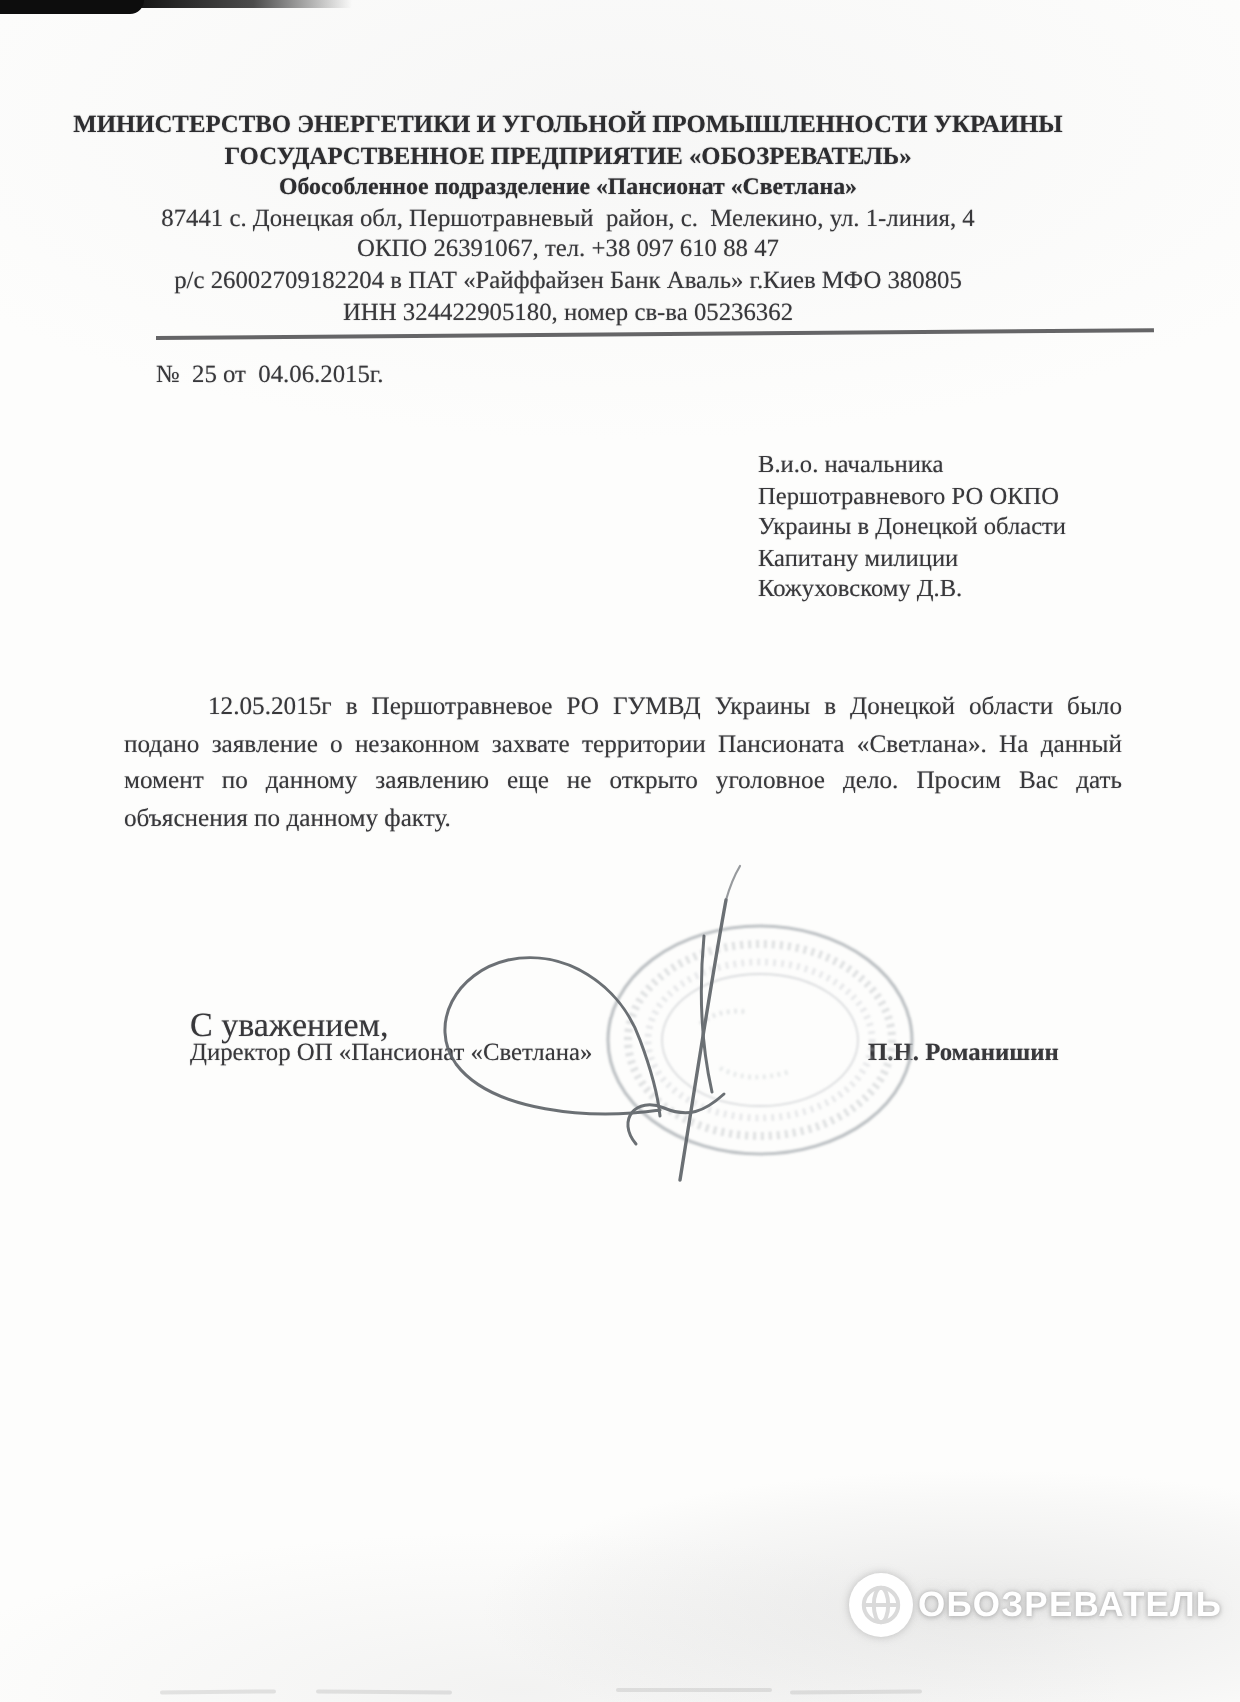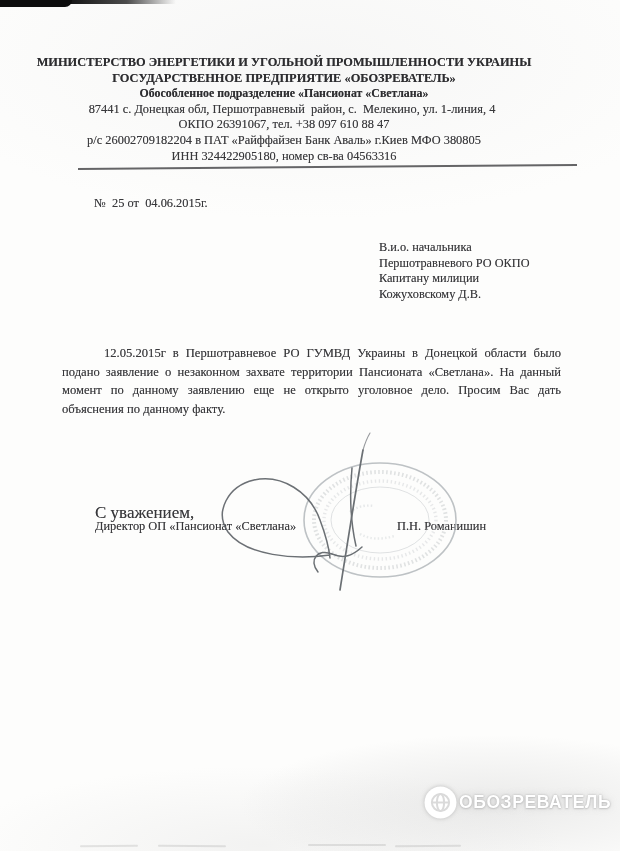--- a/index.html
+++ b/index.html
@@ -19,28 +19,28 @@
   .artifact-b{position:absolute;left:0;top:0;width:72px;height:7px;background:#0d0d0d;
     border-bottom-right-radius:10px;}
   .smudge{position:absolute;height:2px;background:rgba(105,105,105,.16);border-radius:2px;}
   
   .letterhead{position:absolute;top:55px;left:0;width:568px;text-align:center;}
   .lh-line{font-size:12.4px;line-height:15.6px;white-space:nowrap;}
   .lh-bold{font-weight:bold;color:#2d2d30;text-shadow:0 0 .6px rgba(45,45,48,.55);}
   .lh-sub{font-size:11.9px;}
   .rule{position:absolute;left:78px;top:168px;width:499px;height:1.6px;background:#4a4a4c;
     transform:rotate(-0.45deg);transform-origin:left center;opacity:.85;}
-  .pre{white-space:pre-wrap;padding-left:16px;}
-  .ref{position:absolute;left:78px;top:196px;font-size:12.4px;}
-  .recipient{position:absolute;left:379px;top:240px;font-size:12.3px;line-height:15.5px;}
+  .pre{white-space:pre-wrap;}
+  .ref{position:absolute;left:78px;top:180px;font-size:12.4px;}
+  .recipient{position:absolute;left:379px;top:225px;font-size:12.3px;line-height:15.5px;}
   .body-par{position:absolute;left:62px;top:344px;width:499px;font-size:12.6px;line-height:18.6px;
     text-align:justify;text-indent:42px;margin:0;}
   .closing{position:absolute;left:95px;top:503px;font-size:17px;}
   .sig-title{position:absolute;left:95px;top:519px;font-size:12.4px;white-space:nowrap;}
-  .sig-name{position:absolute;left:397px;top:519px;font-size:12.4px;white-space:nowrap;}
+  .sig-name{position:absolute;left:434px;top:519px;font-size:12.4px;white-space:nowrap;font-weight:bold;}
   .stamp-svg{position:absolute;left:290px;top:450px;}
   .sig-svg{position:absolute;left:200px;top:425px;}
   
   .wm-wrap{position:absolute;left:424px;top:786px;display:flex;align-items:center;gap:2px;}
   .wm-text{
     font-family:"Liberation Sans","DejaVu Sans",sans-serif;font-weight:700;
     font-size:17.5px;letter-spacing:.6px;color:#ffffff;
     text-shadow:0 0 2px rgba(168,168,168,.85),0 0 6px rgba(188,188,188,.5),0 1px 2px rgba(175,175,175,.45);
   }
   .wm-icon{filter:drop-shadow(0 0 2px rgba(165,165,165,.7));}
@@ -53,30 +53,31 @@
   <div class="artifact-a"></div>
   <div class="artifact-b"></div>
 
   <div class="letterhead">
     <div class="lh-line lh-bold">МИНИСТЕРСТВО ЭНЕРГЕТИКИ И УГОЛЬНОЙ ПРОМЫШЛЕННОСТИ УКРАИНЫ</div>
     <div class="lh-line lh-bold">ГОСУДАРСТВЕННОЕ ПРЕДПРИЯТИЕ «ОБОЗРЕВАТЕЛЬ»</div>
     <div class="lh-line lh-bold lh-sub">Обособленное подразделение «Пансионат «Светлана»</div>
     <div class="lh-line ink pre">87441 с. Донецкая обл, Першотравневый  район, с.  Мелекино, ул. 1-линия, 4</div>
     <div class="lh-line ink">ОКПО 26391067, тел. +38 097 610 88 47</div>
     <div class="lh-line ink">р/с 26002709182204 в ПАТ «Райффайзен Банк Аваль» г.Киев МФО 380805</div>
-    <div class="lh-line ink">ИНН 324422905180, номер св-ва 04563316</div>
+    <div class="lh-line ink">ИНН 324422905180, номер св-ва 05236362</div>
   </div>
 
   <div class="rule"></div>
 
   <div class="ref ink pre">№  25 от  04.06.2015г.</div>
 
   <div class="recipient ink">
     <div>В.и.о. начальника</div>
     <div>Першотравневого РО ОКПО</div>
+    <div>Украины в Донецкой области</div>
     <div>Капитану милиции</div>
     <div>Кожуховскому Д.В.</div>
   </div>
 
   <p class="body-par ink">12.05.2015г в Першотравневое РО ГУМВД Украины в Донецкой области было подано заявление о незаконном захвате территории Пансионата «Светлана». На данный момент по данному заявлению еще не открыто уголовное дело. Просим Вас дать объяснения по данному факту.</p>
 
   <div class="closing ink">С уважением,</div>
   <div class="sig-title ink">Директор ОП «Пансионат «Светлана»</div>
   <div class="sig-name ink">П.Н. Романишин</div>
 

